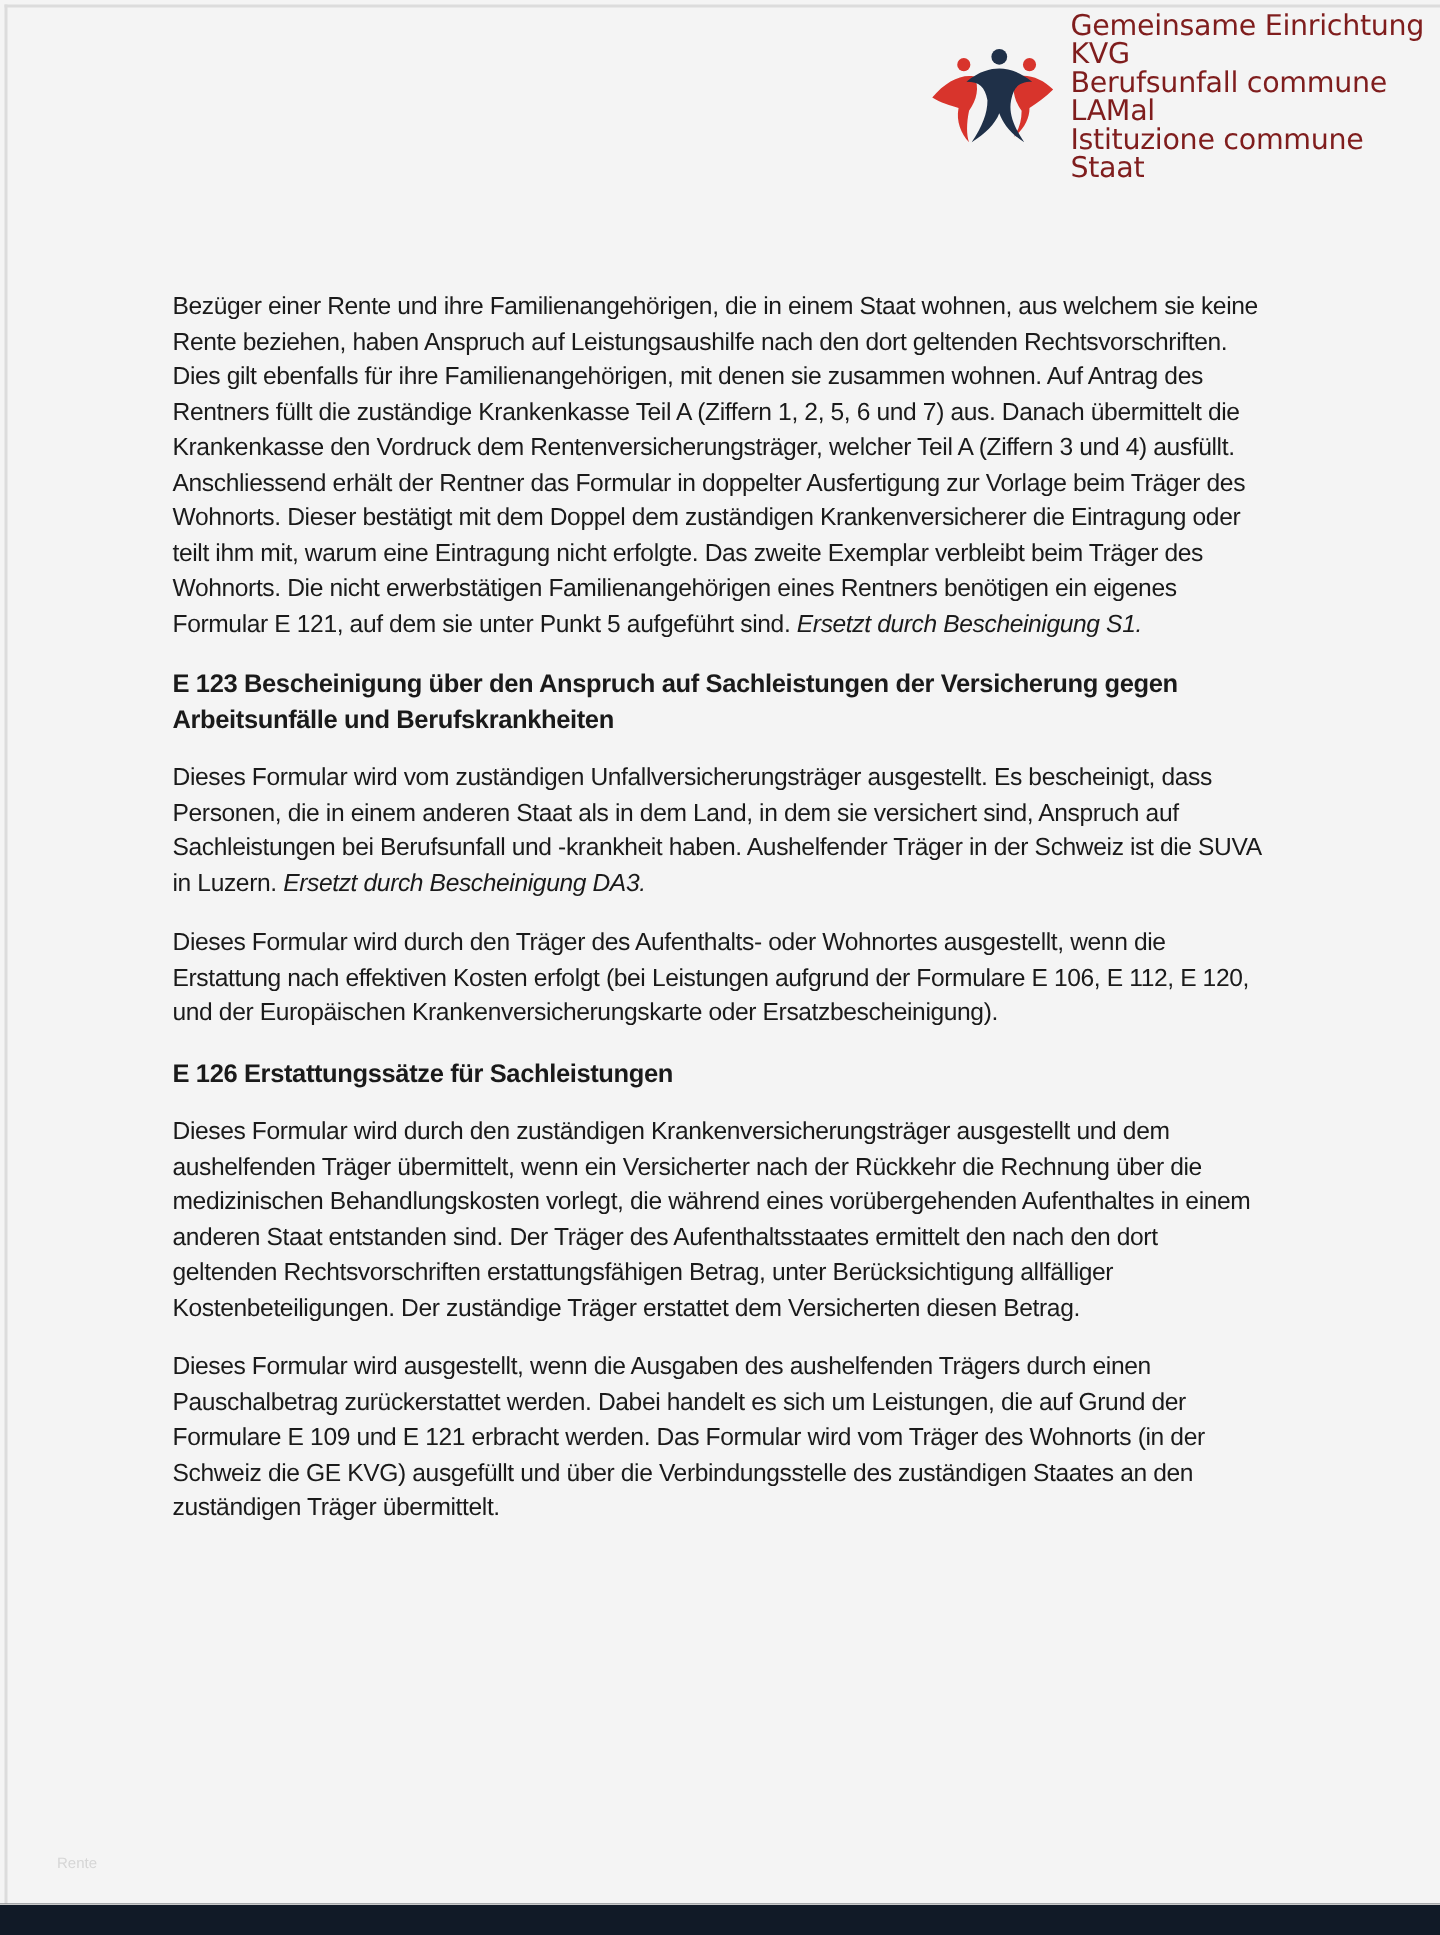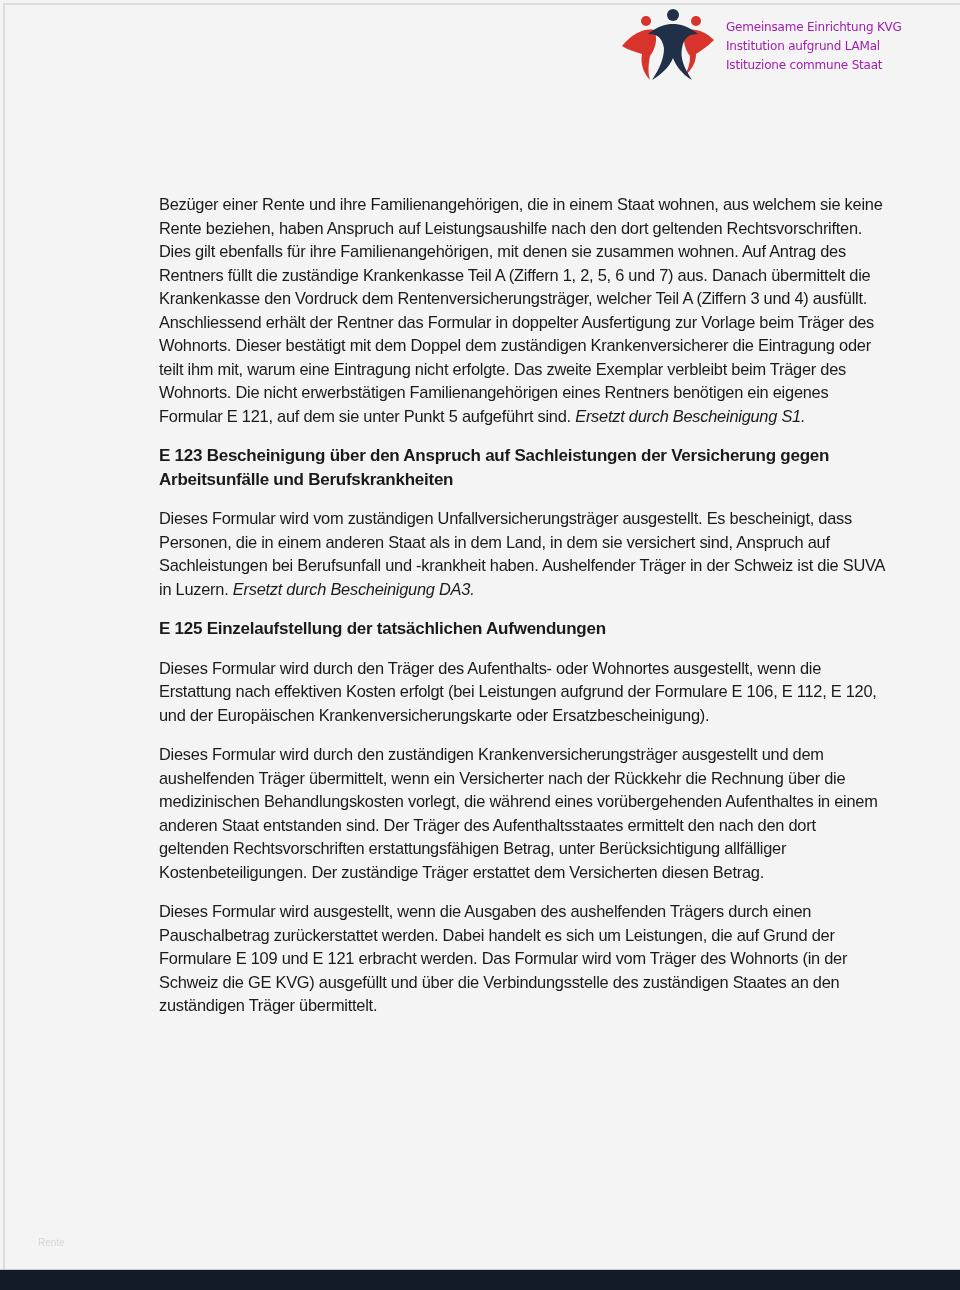--- a/index.html
+++ b/index.html
@@ -17,29 +17,28 @@
       box-sizing: border-box;
     }
     .header-logo {
       position: absolute; left: 618px; top: 8px;
       display: flex; align-items: center;
     }
     .logo-mark { width: 100px; height: 76px; }
     .logo-text {
       margin-left: 8px;
       font-family: "DejaVu Sans", sans-serif;
-      font-size: 12px; line-height: 19px;
-      color: #a21caf;
+      font-size: 19px; line-height: 19px;
+      color: #7f1d1d;
       letter-spacing: -0.2px;
     }
     .content {
       position: absolute; left: 115px; top: 193px; width: 730px;
       font-size: 16.4px; line-height: 23.5px;
       letter-spacing: -0.25px;
-      margin-left: 44px;
     }
     .content p { margin: 0 0 16px 0; }
     .content h3 {
       font-size: 17px; font-weight: bold; margin: 0 0 16px 0;
       line-height: 23.5px;
     }
     .content em { font-style: italic; }
     .watermark {
       position: absolute; left: 38px; top: 1237px;
       font-size: 10px; color: #d6d6d6;
@@ -62,33 +61,33 @@
     <path d="M4 38 C14 26 26 20 36 22 C40 30 38 40 32 48 C30 58 30 66 32 72 C26 66 22 56 24 46 C18 44 10 42 4 38 Z" fill="#d8342c"></path>
 
     <circle cx="78" cy="13" r="5" fill="#d8342c"></circle>
     <path d="M96 32 C88 24 78 20 68 22 C64 30 66 40 72 48 C72 56 70 62 66 68 C74 62 78 54 78 46 C84 42 90 38 96 32 Z" fill="#d8342c"></path>
 
     <circle cx="55" cy="7" r="6" fill="#1f3048"></circle>
     <path d="M30 26 C40 18 48 16 55 16 C62 16 70 18 80 26 C70 26 66 30 64 40 C62 50 66 60 74 72 C64 66 58 58 55 50 C52 58 44 66 34 72 C42 60 46 50 46 40 C44 30 40 26 30 26 Z" fill="#1f3048"></path>
   </svg>
   <div class="logo-text">
     <div>Gemeinsame Einrichtung KVG</div>
-    <div>Institution aufgrund LAMal</div>
+    <div>Berufsunfall commune LAMal</div>
     <div>Istituzione commune Staat</div>
   </div>
 </div>
 
 <div class="content">
   <p><span>Bezüger einer Rente und ihre Familienangehörigen, die in einem Staat wohnen, aus welchem sie keine Rente beziehen, haben Anspruch auf Leistungsaushilfe nach den dort geltenden Rechtsvorschriften. Dies gilt ebenfalls für ihre Familienangehörigen, mit denen sie zusammen wohnen. Auf Antrag des Rentners füllt die zuständige Krankenkasse Teil A (Ziffern 1, 2, 5, 6 und 7) aus. Danach übermittelt die Krankenkasse den Vordruck dem Rentenversicherungsträger, welcher Teil A (Ziffern 3 und 4) ausfüllt. Anschliessend erhält der Rentner das Formular in doppelter Ausfertigung zur Vorlage beim Träger des Wohnorts. Dieser bestätigt mit dem Doppel dem zuständigen Krankenversicherer die Eintragung oder teilt ihm mit, warum eine Eintragung nicht erfolgte. Das zweite Exemplar verbleibt beim Träger des Wohnorts. Die nicht erwerbstätigen Familienangehörigen eines Rentners benötigen ein eigenes Formular E 121, auf dem sie unter Punkt 5 aufgeführt sind. </span><em>Ersetzt durch Bescheinigung S1.</em></p>
 
   <h3>E 123 Bescheinigung über den Anspruch auf Sachleistungen der Versicherung gegen Arbeitsunfälle und Berufskrankheiten</h3>
   <p><span>Dieses Formular wird vom zuständigen Unfallversicherungsträger ausgestellt. Es bescheinigt, dass Personen, die in einem anderen Staat als in dem Land, in dem sie versichert sind, Anspruch auf Sachleistungen bei Berufsunfall und -krankheit haben. Aushelfender Träger in der Schweiz ist die SUVA in Luzern. </span><em>Ersetzt durch Bescheinigung DA3.</em></p>
 
-  <h3>E 125 Einzelaufstellung der tatsächlichen Aufwendungen</h3>
   <p>Dieses Formular wird durch den Träger des Aufenthalts- oder Wohnortes ausgestellt, wenn die Erstattung nach effektiven Kosten erfolgt (bei Leistungen aufgrund der Formulare E 106, E 112, E 120, und der Europäischen Krankenversicherungskarte oder Ersatzbescheinigung).</p>
 
+  <h3>E 126 Erstattungssätze für Sachleistungen</h3>
   <p>Dieses Formular wird durch den zuständigen Krankenversicherungsträger ausgestellt und dem aushelfenden Träger übermittelt, wenn ein Versicherter nach der Rückkehr die Rechnung über die medizinischen Behandlungskosten vorlegt, die während eines vorübergehenden Aufenthaltes in einem anderen Staat entstanden sind. Der Träger des Aufenthaltsstaates ermittelt den nach den dort geltenden Rechtsvorschriften erstattungsfähigen Betrag, unter Berücksichtigung allfälliger Kostenbeteiligungen. Der zuständige Träger erstattet dem Versicherten diesen Betrag.</p>
 
   <p>Dieses Formular wird ausgestellt, wenn die Ausgaben des aushelfenden Trägers durch einen Pauschalbetrag zurückerstattet werden. Dabei handelt es sich um Leistungen, die auf Grund der Formulare E 109 und E 121 erbracht werden. Das Formular wird vom Träger des Wohnorts (in der Schweiz die GE KVG) ausgefüllt und über die Verbindungsstelle des zuständigen Staates an den zuständigen Träger übermittelt.</p>
 </div>
 
 <div class="watermark">Rente</div>
 <div class="bottom-bar"></div>
 
 </body></html>

